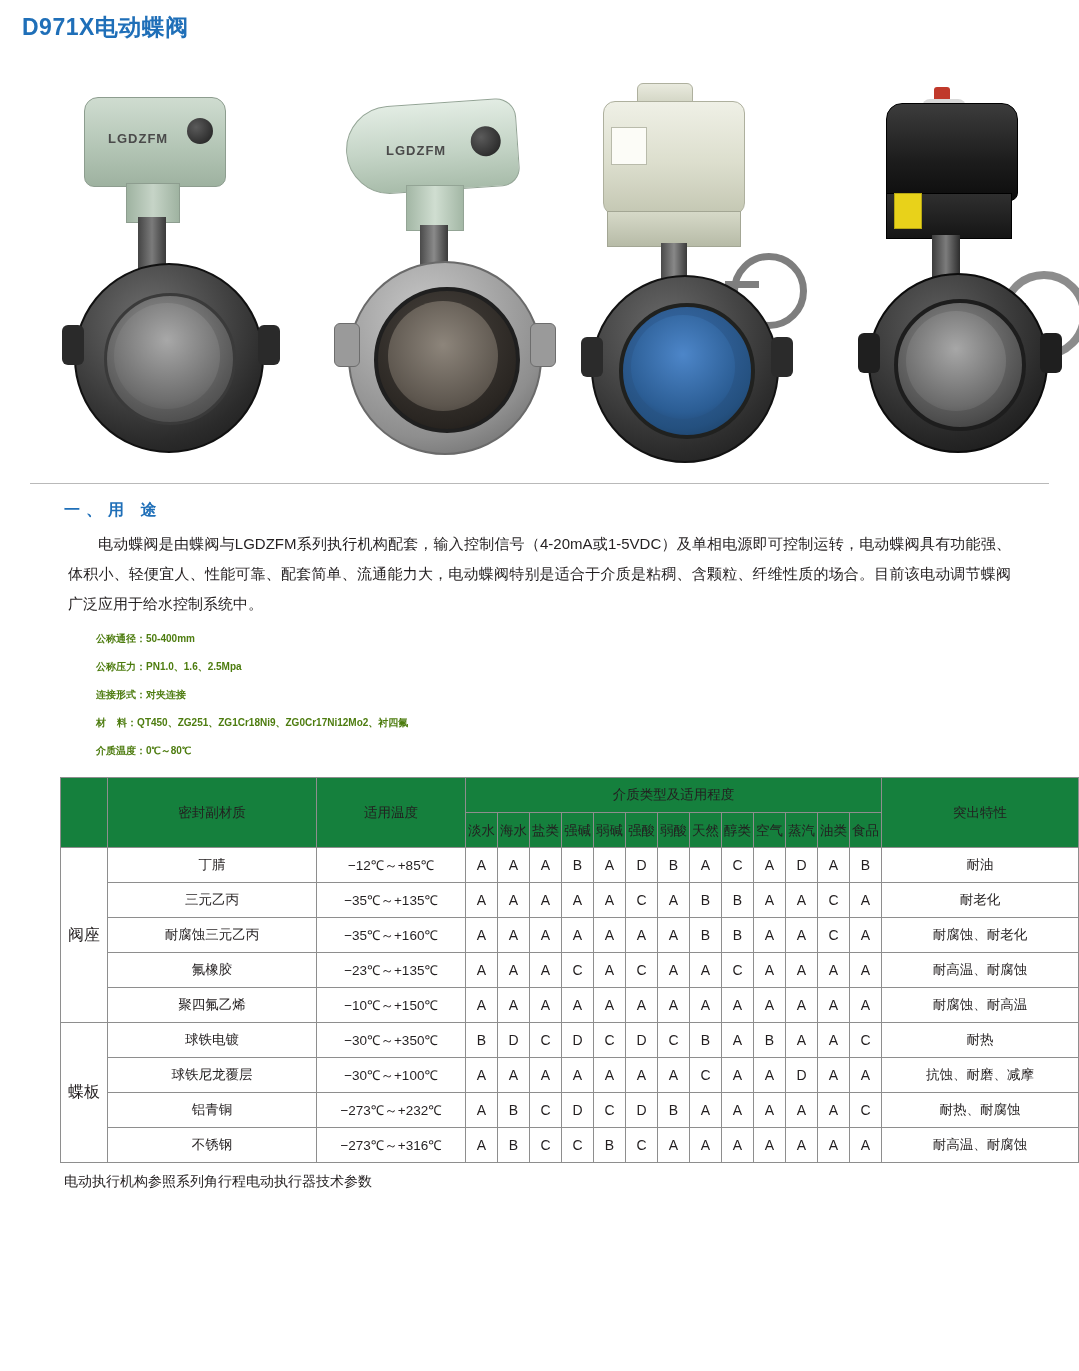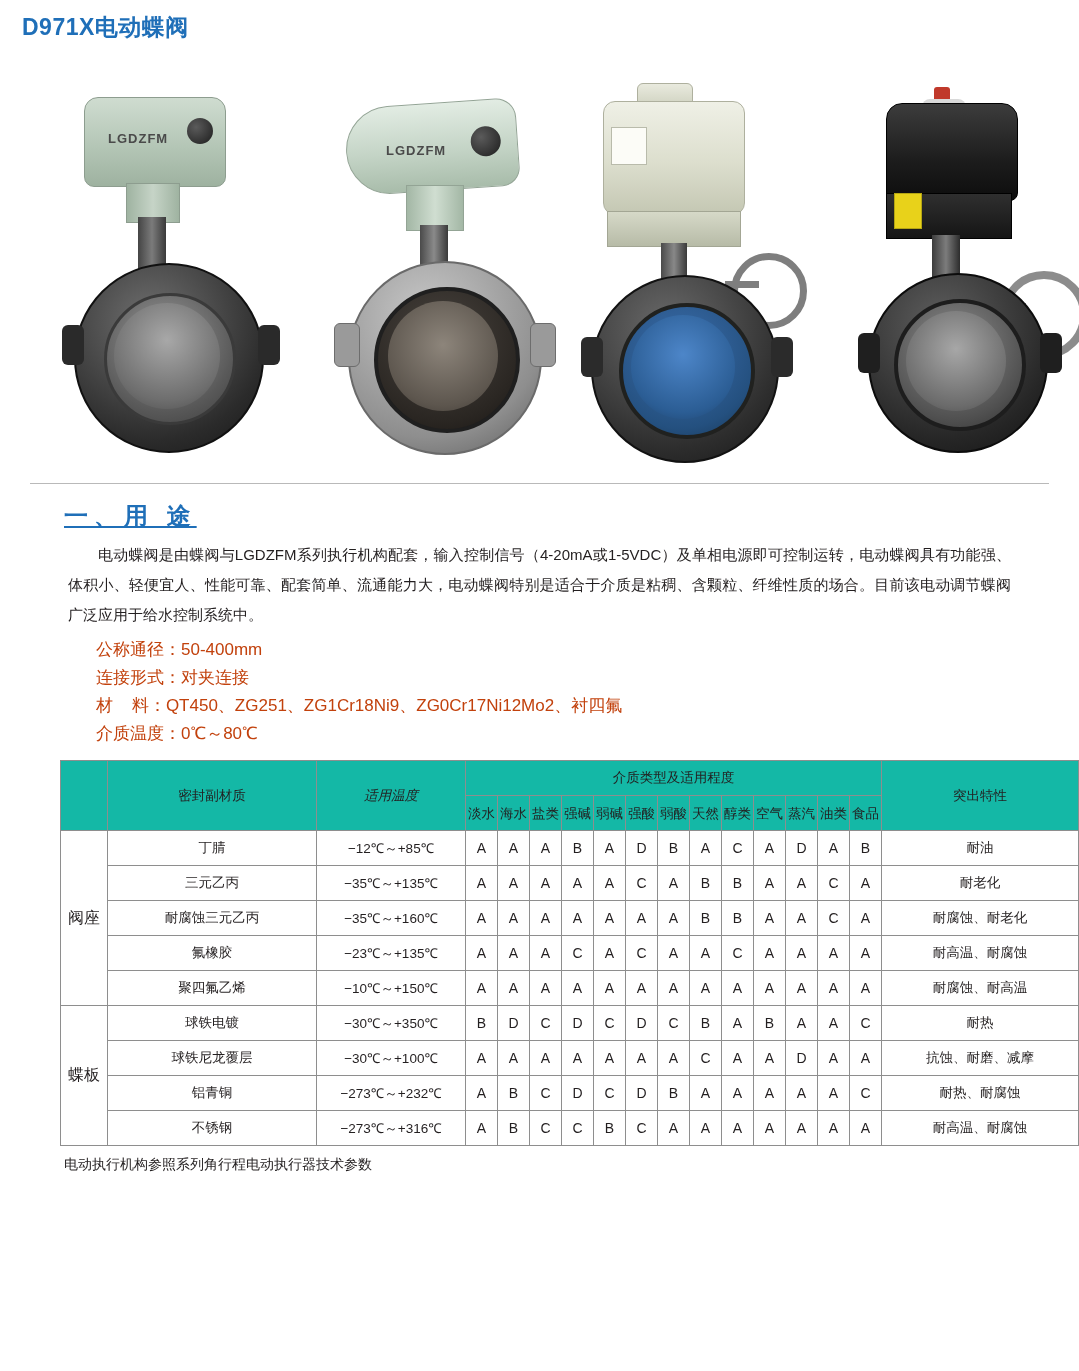--- a/index.html
+++ b/index.html
@@ -274,42 +274,42 @@
 
   .divider {
     border: 0;
     border-top: 1px solid #b9b9b9;
     margin: 8px 0 16px 0;
   }
 
   
   .section-head {
     color: #1f6fb8;
-    font-size: 24px;
+    font-size: 16px;
     font-weight: bold;
     margin: 12px 0 8px 34px;
     letter-spacing: 1px;
-    text-decoration: underline;
   }
   .section-head.use { letter-spacing: 6px; }
 
   .para {
     font-size: 15px;
     line-height: 30px;
     color: #231f20;
     margin: 4px 38px 0 38px;
     text-indent: 2em;
     text-align: justify;
   }
 
   .spec-list {
     margin: 6px 0 0 66px;
-    font-size: 17px;
+    font-size: 10px;
     line-height: 28px;
-    color: #c2410c;
+    color: #4d7c0f;
+    font-weight: bold;
   }
   .spec-row { white-space: pre; }
 
   
   .table-wrap {
     margin: 12px 30px 0 30px;
   }
   table.media {
     border-collapse: collapse;
     width: 1019px;
@@ -318,30 +318,30 @@
     table-layout: fixed;
   }
   table.media th, table.media td {
     border: 1px solid #8e8e8e;
     text-align: center;
     vertical-align: middle;
     padding: 0;
     height: 34px;
   }
   table.media thead th {
-    background: #14b8a6;
+    background: #15803d;
     font-weight: normal;
   }
   .th-vert {
     width: 36px;
     line-height: 15px;
     font-size: 13.5px;
   }
   .col-mat { width: 208px; }
-  .col-temp { width: 148px; font-style: italic; }
+  .col-temp { width: 148px; }
   .col-feat { width: 196px; }
   .col-group { width: 46px; }
   td.group {
     background: #fff;
     font-size: 16px;
   }
   td.temp { font-size: 13.5px; }
   td.letter { font-size: 14px; }
   .foot-note {
     margin: 10px 0 0 34px;
@@ -415,20 +415,21 @@
 
   </div>
 
   <hr class="divider">
 
   <div class="section-head use">一、用     途</div>
   <p class="para">电动蝶阀是由蝶阀与LGDZFM系列执行机构配套，输入控制信号（4-20mA或1-5VDC）及单相电源即可控制运转，电动蝶阀具有功能强、体积小、轻便宜人、性能可靠、配套简单、流通能力大，电动蝶阀特别是适合于介质是粘稠、含颗粒、纤维性质的场合。目前该电动调节蝶阀广泛应用于给水控制系统中。</p>
 
   <div class="spec-list">
     <div class="spec-row">公称通径：50-400mm</div>
+    <div class="spec-row">公称压力：PN1.0、1.6、2.5Mpa</div>
     <div class="spec-row">连接形式：对夹连接</div>
     <div class="spec-row">材    料：QT450、ZG251、ZG1Cr18Ni9、ZG0Cr17Ni12Mo2、衬四氟</div>
     <div class="spec-row">介质温度：0℃～80℃</div>
   </div>
 
 
   <div class="table-wrap">
     <table class="media">
       <thead>
         <tr>

